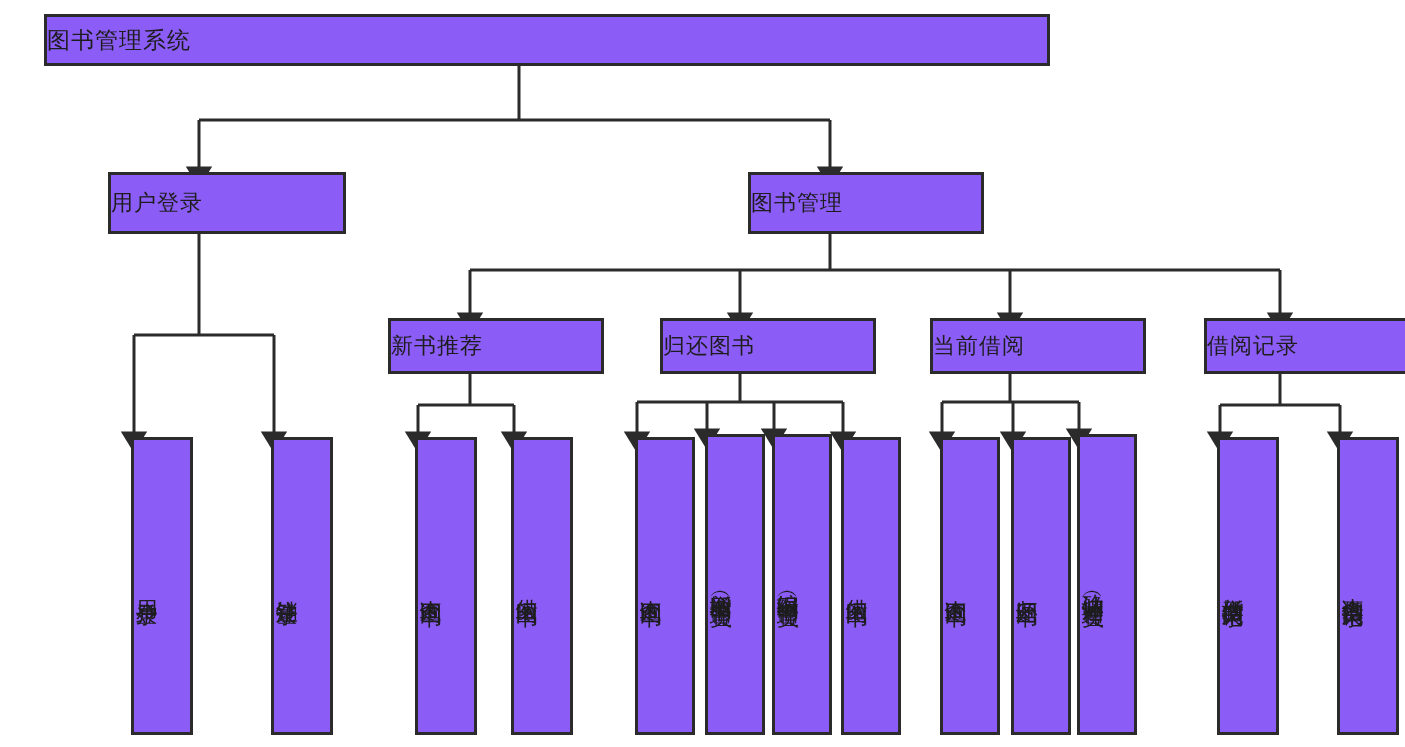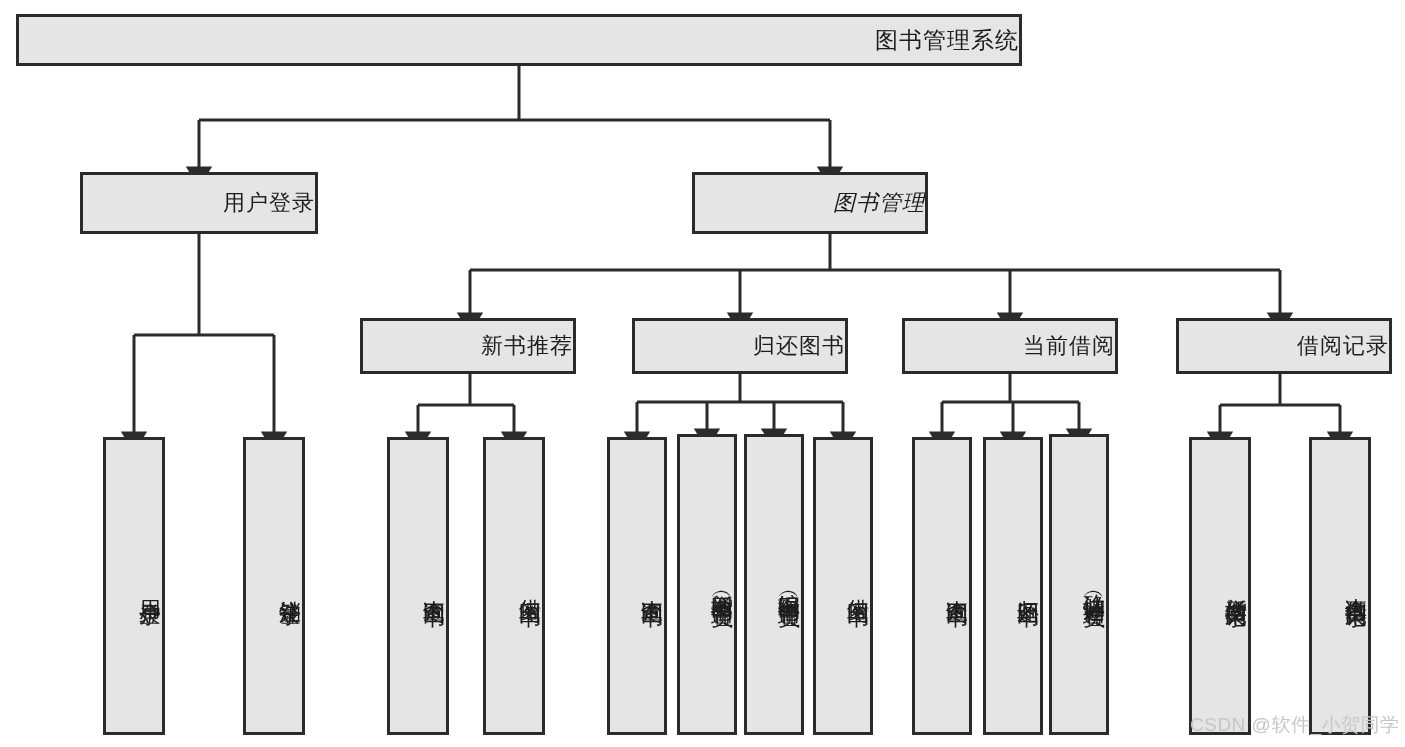--- a/index.html
+++ b/index.html
@@ -7,25 +7,26 @@
     width:1405px;height:747px;
     font-family:"Liberation Sans","DejaVu Sans",sans-serif;
     overflow:hidden;
   }
   #canvas{position:relative;width:1405px;height:747px;background:#fff;}
   svg.wires{position:absolute;left:0;top:0;width:1405px;height:747px;}
   .node{
     position:absolute;
     box-sizing:border-box;
     border:3px solid #2b2b2b;
-    background:#e5e5e5;
+    background:#8b5cf6;
     display:flex;
     align-items:center;
-    justify-content:flex-end;
+    justify-content:flex-start;
     color:#1d1d1d;
+    margin-left:28px;
   }
   .node .lbl{
     font-size:22px;
     line-height:1.15;
     letter-spacing:1px;
     white-space:nowrap;
     text-align:center;
   }
   .node.vertical .lbl{
     writing-mode:vertical-rl;
@@ -91,30 +92,30 @@
         <line x1="1340" y1="405" x2="1340" y2="435" marker-end="url(#arrowhead)"></line>
       </g>
   </svg>
   <div id="node-layer">
       <div class="node root" style="left: 16px; top: 14px; width: 1006px; height: 52px;">
         <span class="lbl">图书管理系统</span>
       </div>
       <div class="node" style="left: 80px; top: 172px; width: 238px; height: 62px;">
         <span class="lbl">用户登录</span>
       </div>
-      <div class="node" style="left: 692px; top: 172px; width: 236px; height: 62px; font-style: italic;">
+      <div class="node" style="left: 720px; top: 172px; width: 236px; height: 62px;">
         <span class="lbl">图书管理</span>
       </div>
       <div class="node" style="left: 360px; top: 318px; width: 216px; height: 56px;">
         <span class="lbl">新书推荐</span>
       </div>
       <div class="node" style="left: 632px; top: 318px; width: 216px; height: 56px;">
         <span class="lbl">归还图书</span>
       </div>
-      <div class="node" style="left: 902px; top: 318px; width: 216px; height: 56px; padding-left: 28px;">
+      <div class="node" style="left: 902px; top: 318px; width: 216px; height: 56px;">
         <span class="lbl">当前借阅</span>
       </div>
       <div class="node" style="left: 1176px; top: 318px; width: 216px; height: 56px;">
         <span class="lbl">借阅记录</span>
       </div>
       <div class="node vertical" style="left: 103px; top: 437px; width: 62px; height: 298px;">
         <span class="lbl">用户登录</span>
       </div>
       <div class="node vertical" style="left: 243px; top: 437px; width: 62px; height: 298px;">
         <span class="lbl">注销登录</span>
@@ -146,14 +147,13 @@
       <div class="node vertical" style="left: 1049px; top: 434px; width: 60px; height: 301px;">
         <span class="lbl">确认归还（管理员）</span>
       </div>
       <div class="node vertical" style="left: 1189px; top: 437px; width: 62px; height: 298px;">
         <span class="lbl">新增借阅记录</span>
       </div>
       <div class="node vertical" style="left: 1309px; top: 437px; width: 62px; height: 298px;">
         <span class="lbl">查询借阅记录</span>
       </div>
     </div>
-  <div class="watermark" style="left:1190px;top:712px;">CSDN @软件_小贺同学</div>
 </div>
 
 </body></html>

